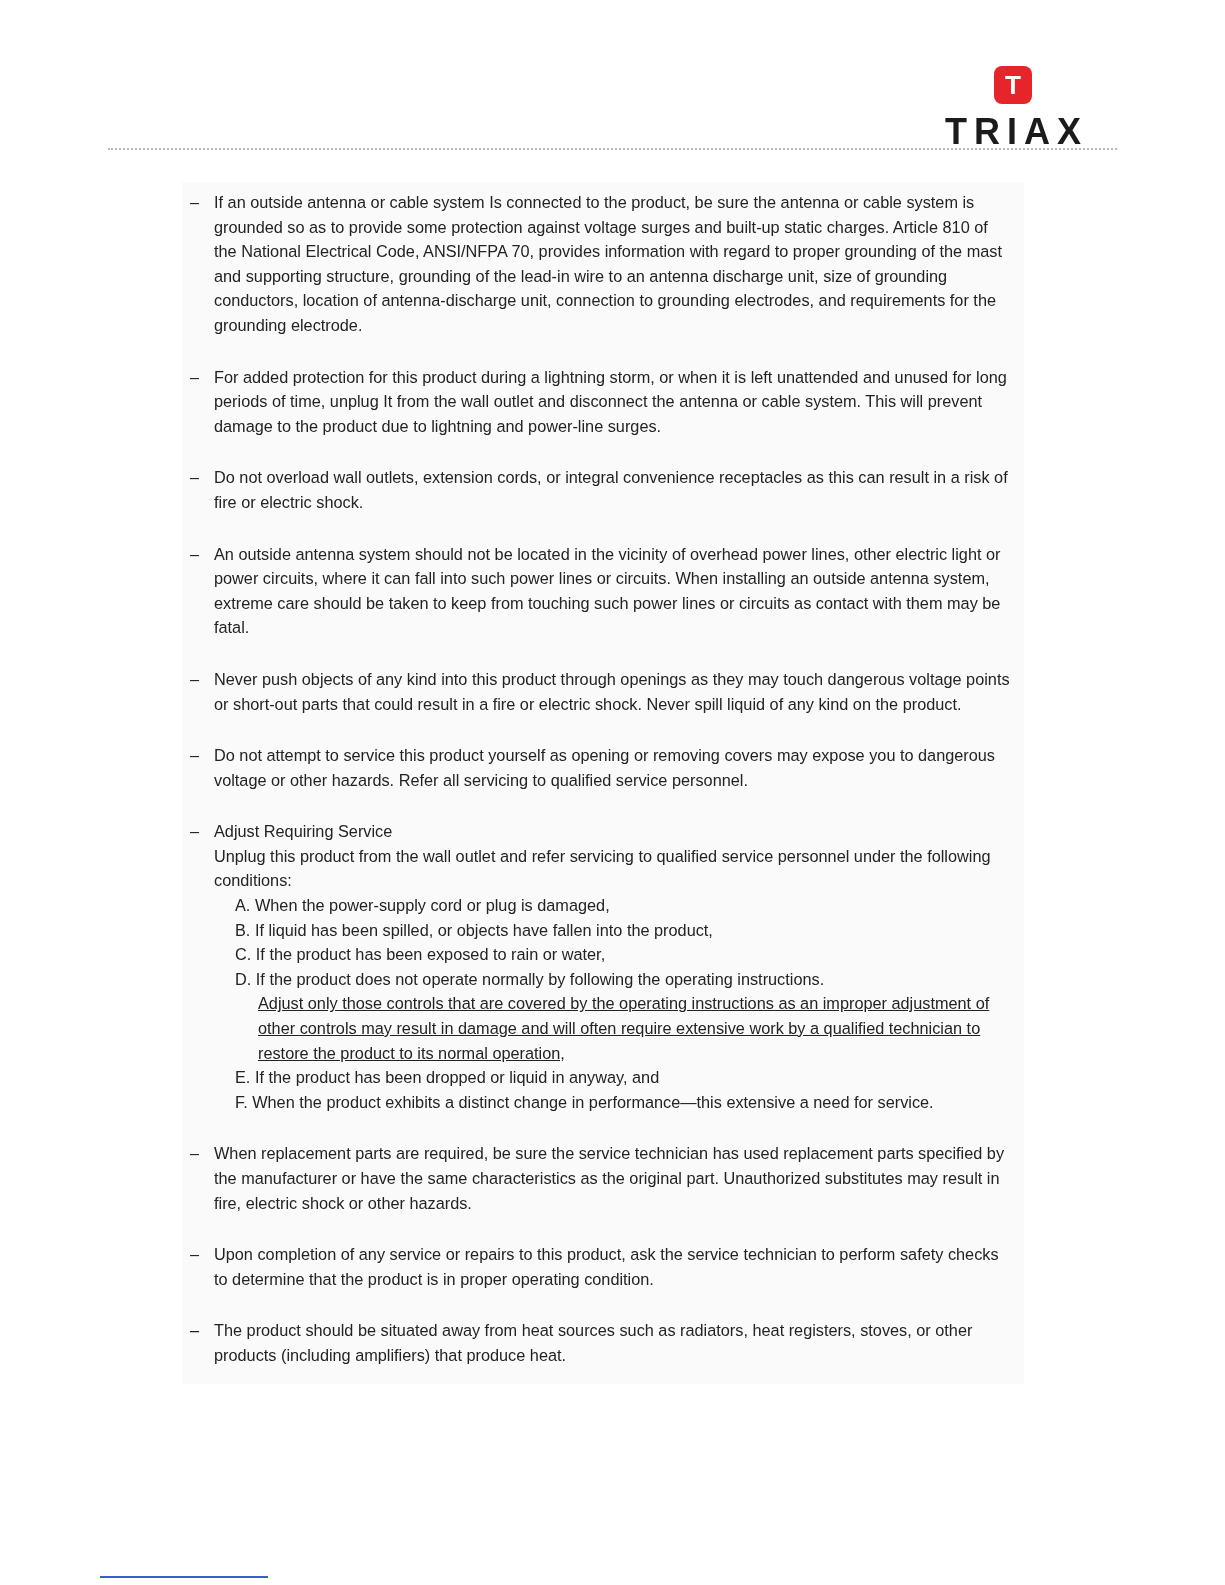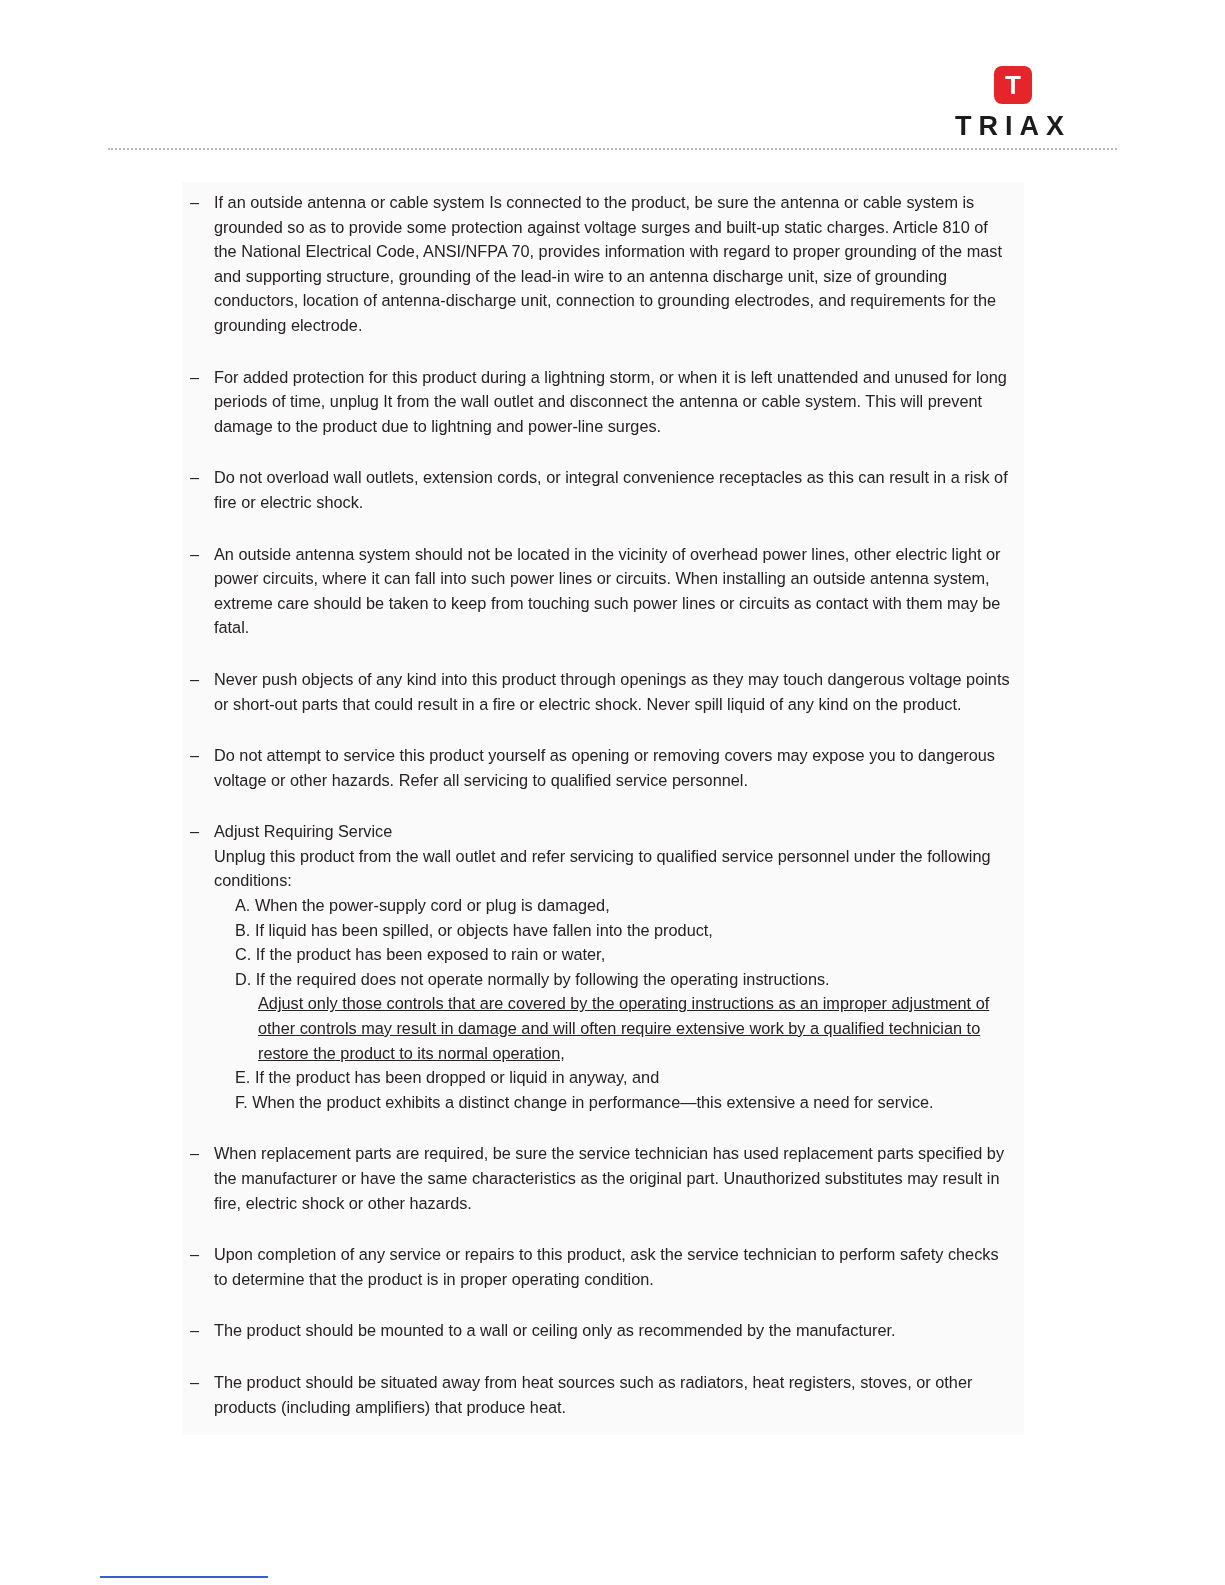--- a/index.html
+++ b/index.html
@@ -28,21 +28,21 @@
     margin: 0 auto 7px auto;
     background: #e5252a;
     border-radius: 8px;
     color: #ffffff;
     font-weight: bold;
     font-size: 26px;
     line-height: 38px;
     text-align: center;
   }
   .logo-word {
-    font-size: 27px;
+    font-size: 36px;
     font-weight: 700;
     letter-spacing: 7px;
     color: #1b1b1b;
     white-space: nowrap;
   }
   .rule {
     position: absolute;
     top: 148px;
     left: 108px;
     right: 108px;
@@ -115,31 +115,31 @@
 
     <p class="b"><span class="dash">–</span><span>Do not attempt to service this product yourself as opening or removing covers may expose you to dangerous voltage or other hazards. Refer all servicing to qualified service personnel.</span></p>
 
     <div class="b">
       <span class="dash">–</span>
       <div>Adjust Requiring Service</div>
       <div>Unplug this product from the wall outlet and refer servicing to qualified service personnel under the following conditions:</div>
       <div class="si">A. When the power-supply cord or plug is damaged,</div>
       <div class="si">B. If liquid has been spilled, or objects have fallen into the product,</div>
       <div class="si">C. If the product has been exposed to rain or water,</div>
-      <div class="si">D. If the required does not operate normally by following the operating instructions.</div>
+      <div class="si">D. If the product does not operate normally by following the operating instructions.</div>
       <div class="si cont">Adjust only those controls that are covered by the operating instructions as an improper adjustment of other controls may result in damage and will often require extensive work by a qualified technician to restore the product to its normal operation,</div>
       <div class="si">E. If the product has been dropped or liquid in anyway, and</div>
       <div class="si">F. When the product exhibits a distinct change in performance—this extensive a need for service.</div>
     </div>
 
     <p class="b"><span class="dash">–</span><span>When replacement parts are required, be sure the service technician has used replacement parts specified by the manufacturer or have the same characteristics as the original part. Unauthorized substitutes may result in fire, electric shock or other hazards.</span></p>
 
     <p class="b"><span class="dash">–</span><span>Upon completion of any service or repairs to this product, ask the service technician to perform safety checks to determine that the product is in proper operating condition.</span></p>
 
-    <p class="b"><span class="dash">–</span><span>The product should be mounted to a wall or ceiling only as recommended by the manufacturer.</span></p>
+    <p class="b"><span class="dash">–</span></p>
 
     <p class="b"><span class="dash">–</span><span>The product should be situated away from heat sources such as radiators, heat registers, stoves, or other products (including amplifiers) that produce heat.</span></p>
 
   </main>
 
   <div class="footer-link"></div>
 
 </div>
 
 </body></html>

